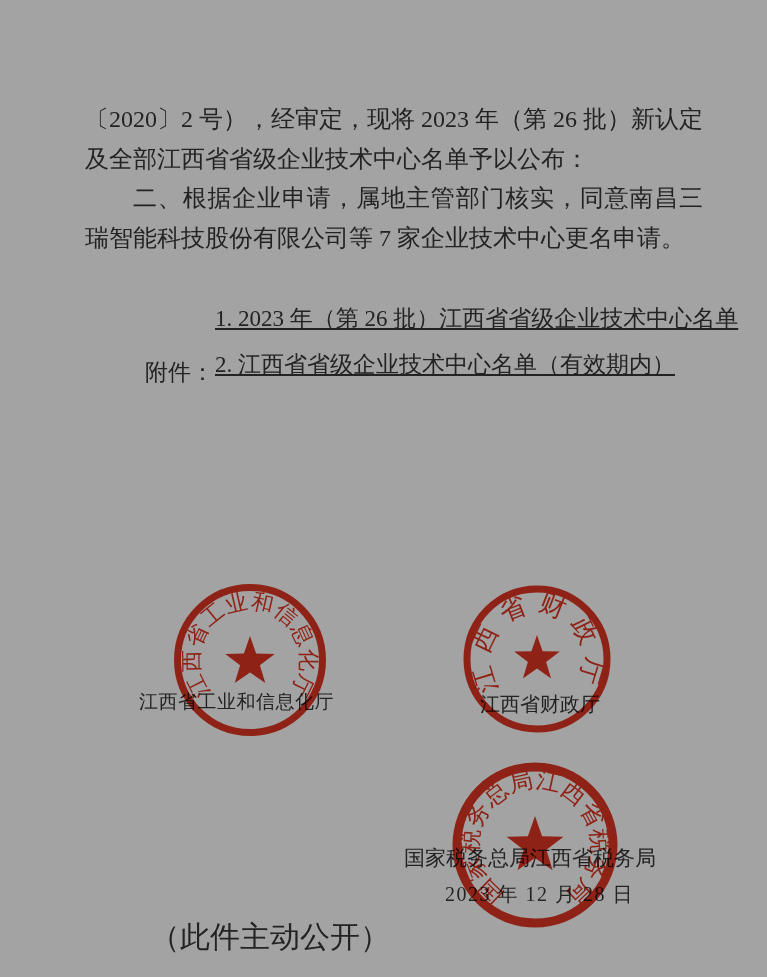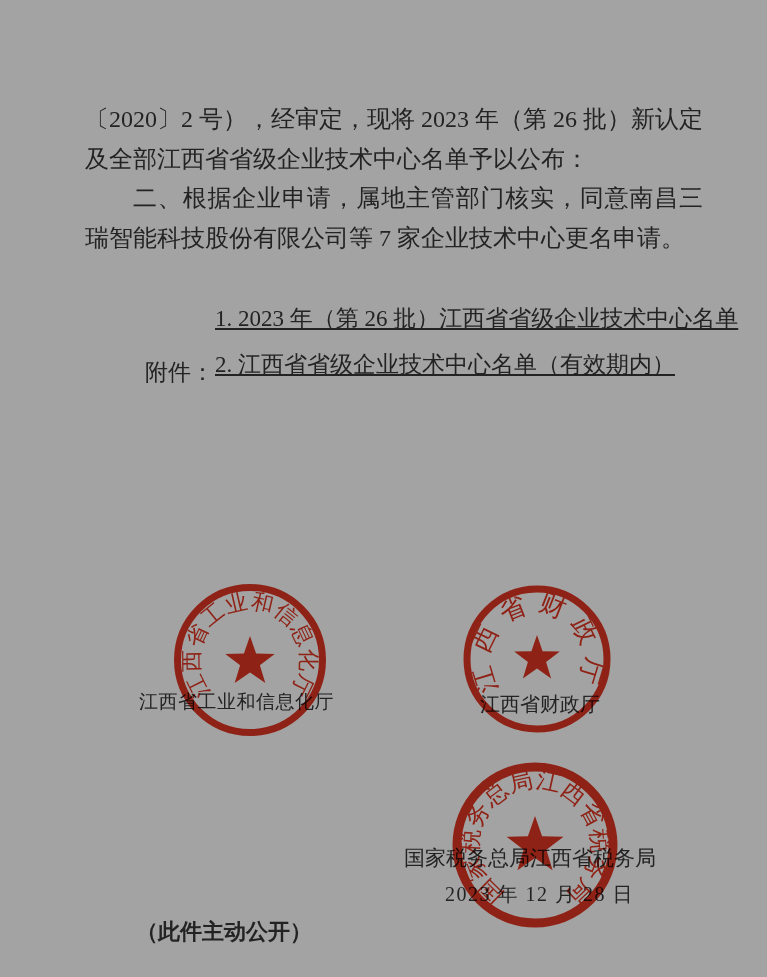--- a/index.html
+++ b/index.html
@@ -27,21 +27,21 @@
     font-size:23px;line-height:38px;white-space:nowrap;
   }
   .att-label{flex:none;width:62px;}
   .att-items div{margin:8px;text-decoration:underline;}
   
   .sig{position:absolute;line-height:1.2;white-space:nowrap;}
   .sig-org1{left:139px;top:691px;font-size:19px;letter-spacing:0.5px;}
   .sig-org2{left:480px;top:692px;font-size:20px;}
   .sig-org3{left:404px;top:846px;font-size:21px;}
   .sig-date{left:445px;top:882px;font-size:20px;letter-spacing:1.5px;}
-  .footer-note{position:absolute;left:136px;top:919px;font-size:22px;line-height:1.2;font-weight:bold;}
+  .footer-note{position:absolute;left:150px;top:919px;font-size:30px;line-height:1.2;}
   
   .seal{position:absolute;mix-blend-mode:multiply;opacity:.95;}
   .seal-1{left:168px;top:578px;}
   .seal-2{left:457px;top:579px;}
   .seal-3{left:442px;top:752px;}
   .seal text{font-family:"Liberation Serif","DejaVu Serif",serif;}
   .seal-1 text{font-size:22px;letter-spacing:1px;}
   .seal-2 text{font-size:26px;letter-spacing:9px;}
   .seal-3 text{font-size:24px;letter-spacing:0.5px;}
 </style>

